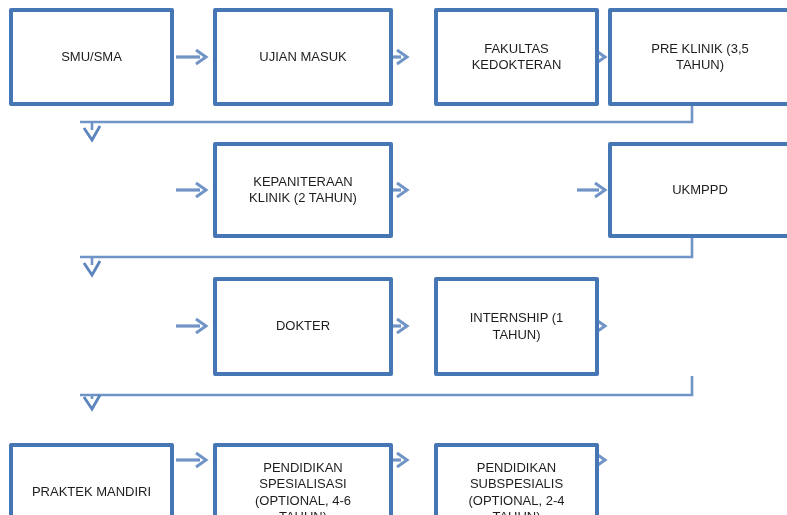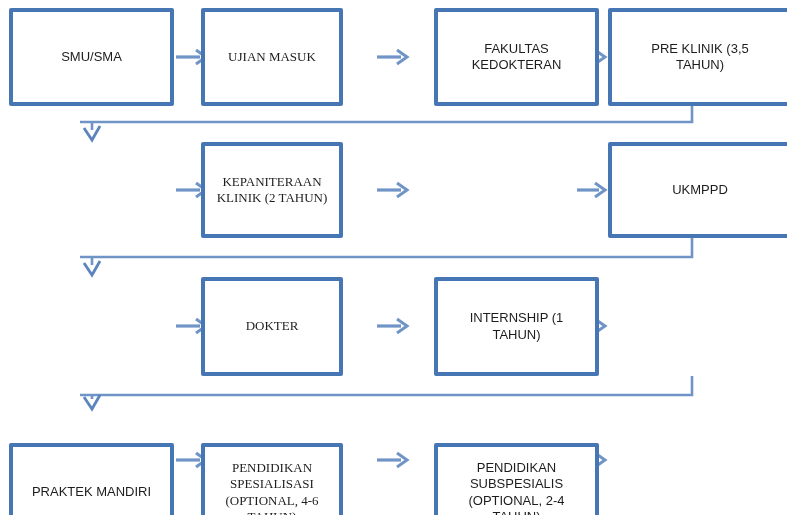--- a/index.html
+++ b/index.html
@@ -41,21 +41,21 @@
     white-space: pre-line;
   }
 
   
   .r0 { top: 8px;   height: 98px; }
   .r1 { top: 142px; height: 96px; }
   .r2 { top: 277px; height: 99px; }
   .r3 { top: 411px; height: 99px; margin-top: 32px; }
   
   .c0 { left: 9px;   width: 165px; }
-  .c1 { left: 201px; width: 142px; font-family: Liberation Serif, serif; }
+  .c1 { left: 213px; width: 180px; }
   .c2 { left: 434px; width: 165px; }
   .c3 { left: 608px; width: 184px; }
 
   svg.layer {
     position: absolute;
     inset: 0;
     width: 787px;
     height: 515px;
     pointer-events: none;
   }

